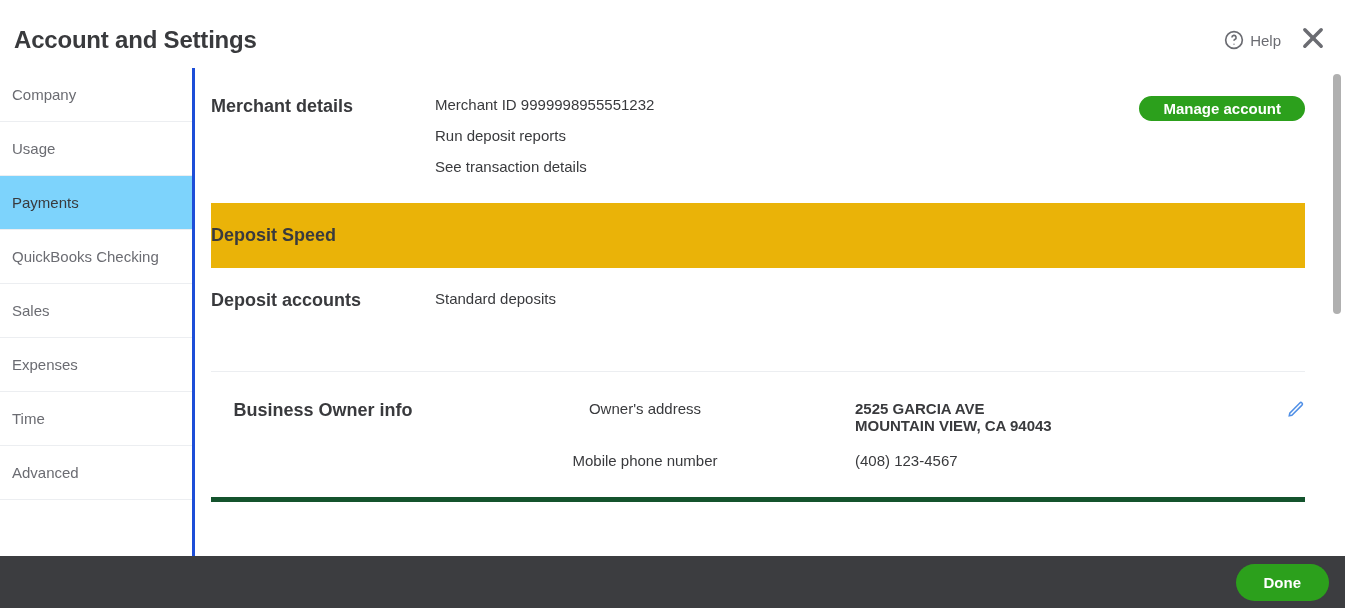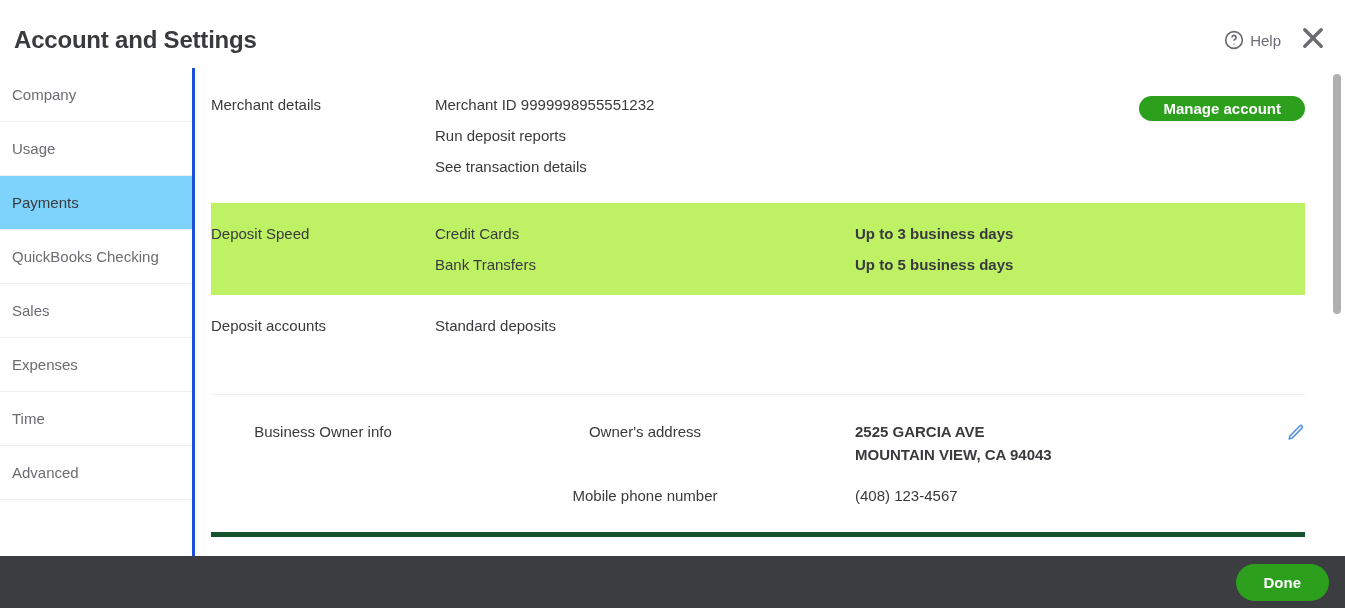--- a/index.html
+++ b/index.html
@@ -12,22 +12,22 @@
   .help svg { stroke:#6b6c72; }
   .close { cursor:pointer; color:#6b6c72; }
   .body { display:flex; height:498px; }
   .sidebar { width:195px; border-right:3px solid #1d4ed8; }
   .sidebar .item { padding:18px 12px; font-size:15px; color:#6b6c72; border-bottom:1px solid #eceef1; cursor:pointer; }
   .sidebar .item.active { background:#7dd3fc; color:#393a3d; }
   .content { flex:1; position:relative; overflow:hidden; }
   .scroll-area { height:100%; overflow-y:auto; padding:0 40px 0 16px; }
   .scrollbar { position:absolute; right:4px; top:6px; width:8px; height:240px; background:#b0b0b0; border-radius:4px; }
   .section { display:flex; padding:28px 0; border-bottom:1px solid #eceef1; }
-  .section.highlight { background:#bef264; }
-  .section .label-col { width:224px; flex-shrink:0; font-size:15px; font-weight:400; }
+  .section.highlight { background:#eab308; }
+  .section .label-col { width:224px; flex-shrink:0; font-size:18px; font-weight:700; }
   .section .rows { flex:1; display:flex; flex-direction:column; gap:14px; }
   .row { display:flex; }
   .row .k { width:420px; font-size:15px; color:#393a3d; }
   .row .v { font-size:15px; font-weight:600; color:#393a3d; }
   .link { color:#393a3d; cursor:pointer; }
   .action-col { width:200px; display:flex; justify-content:flex-end; align-items:flex-start; }
   .btn { background:#2ca01c; color:#fff; border:none; border-radius:22px; padding:4px 24px; font-size:15px; font-weight:600; cursor:pointer; }
   .edit-icon { color:#4f8fe6; cursor:pointer; }
   .footer { position:absolute; bottom:0; left:0; right:0; height:52px; background:#3c3d40; display:flex; align-items:center; justify-content:flex-end; padding:0 16px; }
   .btn-done { background:#2ca01c; color:#fff; border:none; border-radius:22px; padding:10px 28px; font-size:15px; font-weight:600; cursor:pointer; }
@@ -84,46 +84,36 @@
                 <span class="k link">See transaction details</span>
               </div>
           </div>
           <div class="action-col">
             <button class="btn">Manage account</button>
           </div>
         </div>
 
         <div class="section highlight" style="border-bottom:none; padding:22px 0;">
           <div class="label-col">Deposit Speed</div>
-          <div class="rows">
-            <div class="row">
-              <span class="k">Credit Cards</span>
-              <span class="v">Up to 3 business days</span>
-            </div>
-            <div class="row">
-              <span class="k">Bank Transfers</span>
-              <span class="v">Up to 5 business days</span>
-            </div>
-          </div>
           <div class="action-col"></div>
         </div>
 
         <div class="section" style="padding:22px 0 60px;">
           <div class="label-col">Deposit accounts</div>
           <div class="rows">
             <div class="row">
                 <span class="k">Standard deposits</span>
               </div>
           </div>
           <div class="action-col"></div>
         </div>
 
         <div class="section" style="border-bottom:5px solid #14532d;text-align:center;">
           <div class="label-col">Business Owner info</div>
-          <div class="rows" style="gap:6px;">
+          <div class="rows" style="gap:0;">
             <div class="row">
               <span class="k">Owner's address</span>
               <span class="v">2525 GARCIA AVE</span>
             </div>
             <div class="row">
               <span class="k"></span>
               <span class="v">MOUNTAIN VIEW, CA 94043</span>
             </div>
             <div class="row" style="margin-top:18px;">
               <span class="k">Mobile phone number</span>

